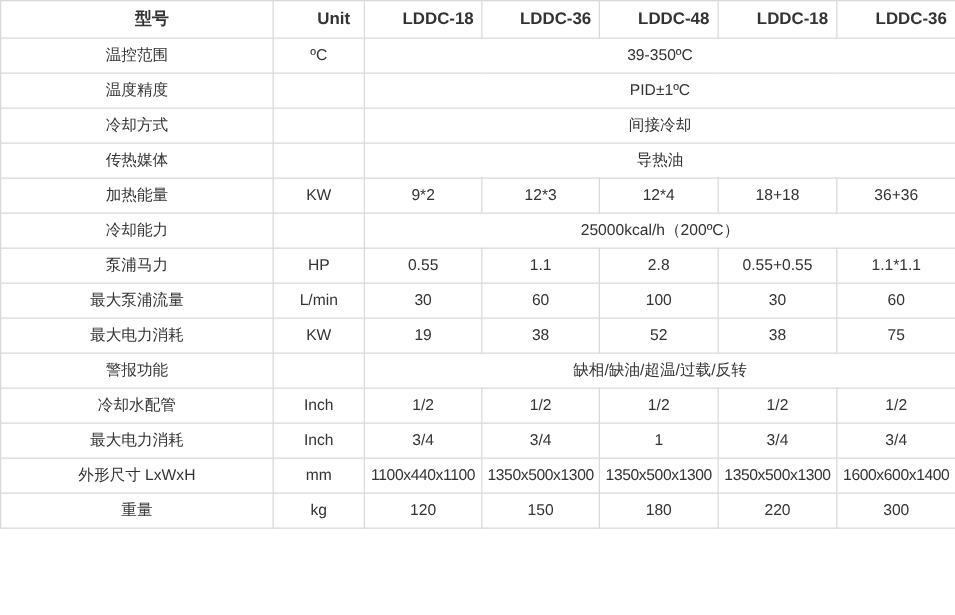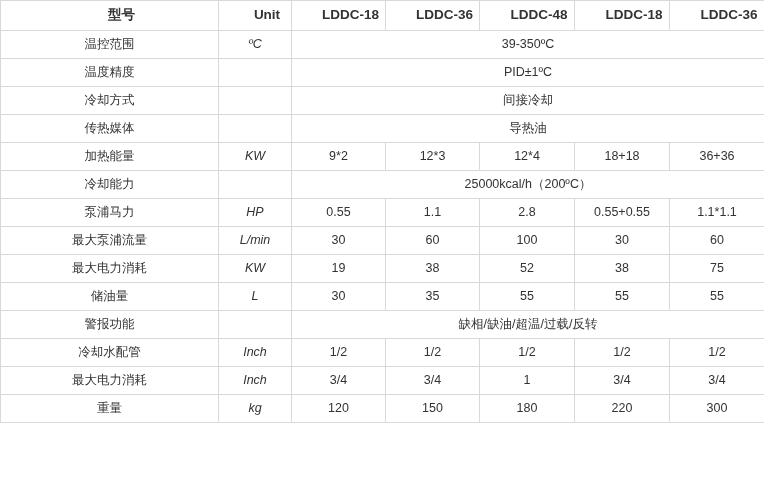--- a/index.html
+++ b/index.html
@@ -36,21 +36,20 @@
     font-weight: bold;
     font-size: 13.5px;
     height: 30px;
     padding-left: 26px;
   }
   td.label-cell {
     font-size: 13px;
   }
   td.unit-cell {
     font-size: 12.5px;
-    font-style: italic;
   }
   td.tall {
     height: 42px;
   }
   td.narrow-text {
     font-size: 11px;
     letter-spacing: -0.3px;
   }
   .sup {
     font-size: 9px;
@@ -144,29 +143,20 @@
       <tr>
         <td class="label-cell">最大电力消耗</td>
         <td class="unit-cell">KW</td>
         <td class="">19</td>
         <td class="">38</td>
         <td class="">52</td>
         <td class="">38</td>
         <td class="">75</td>
       </tr>
       <tr>
-        <td class="label-cell">储油量</td>
-        <td class="unit-cell">L</td>
-        <td class="">30</td>
-        <td class="">35</td>
-        <td class="">55</td>
-        <td class="">55</td>
-        <td class="">55</td>
-      </tr>
-      <tr>
         <td class="label-cell tall">警报功能</td>
         <td class="unit-cell tall"></td>
         <td colspan="5" class="tall">缺相/缺油/超温/过载/反转</td>
       </tr>
       <tr>
         <td class="label-cell">冷却水配管</td>
         <td class="unit-cell">Inch</td>
         <td class="">1/2</td>
         <td class="">1/2</td>
         <td class="">1/2</td>
@@ -176,20 +166,29 @@
       <tr>
         <td class="label-cell">最大电力消耗</td>
         <td class="unit-cell">Inch</td>
         <td class="">3/4</td>
         <td class="">3/4</td>
         <td class="">1</td>
         <td class="">3/4</td>
         <td class="">3/4</td>
       </tr>
       <tr>
+        <td class="label-cell">外形尺寸 LxWxH</td>
+        <td class="unit-cell">mm</td>
+        <td class="narrow-text ">1100x440x1100</td>
+        <td class="narrow-text ">1350x500x1300</td>
+        <td class="narrow-text ">1350x500x1300</td>
+        <td class="narrow-text ">1350x500x1300</td>
+        <td class="narrow-text ">1600x600x1400</td>
+      </tr>
+      <tr>
         <td class="label-cell">重量</td>
         <td class="unit-cell">kg</td>
         <td class="">120</td>
         <td class="">150</td>
         <td class="">180</td>
         <td class="">220</td>
         <td class="">300</td>
       </tr>
     </tbody>
 </table>

